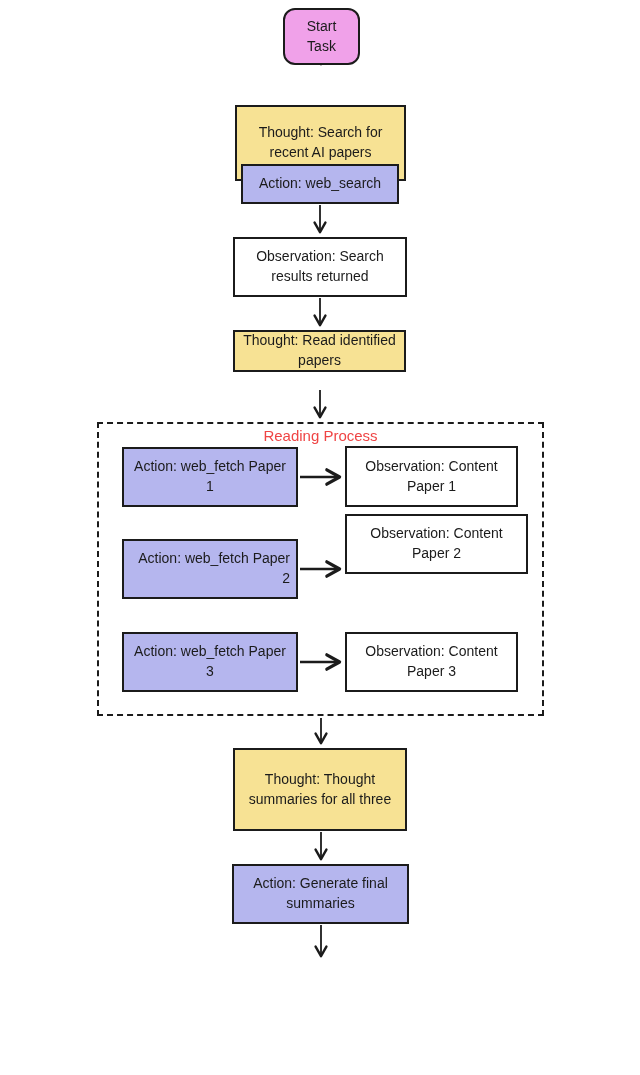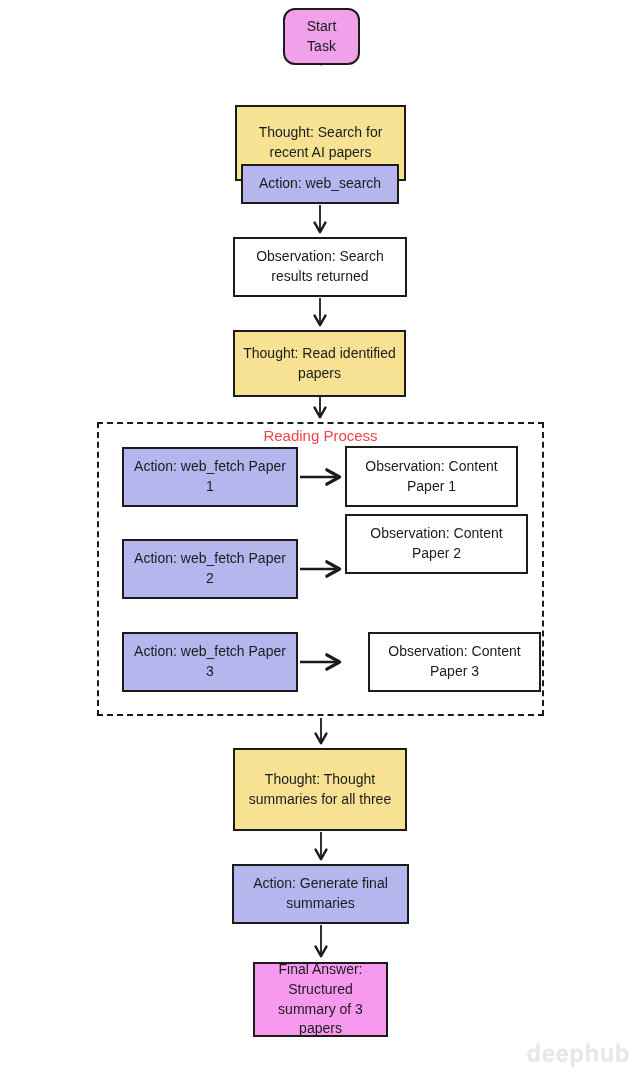--- a/index.html
+++ b/index.html
@@ -53,26 +53,26 @@
     letter-spacing: 0.5px;
     color: #e7e7e7;
     text-shadow: 0 1px 0 #ffffff, 0 -1px 0 #f2f2f2;
   }
 
   
   #n-start        { left:283px; top:8px;   width:77px;  height:57px; }
   #n-thought1     { left:235px; top:70px;  width:171px; height:76px;margin-top:35px; }
   #n-action1      { left:241px; top:164px; width:158px; height:40px; }
   #n-obs1         { left:233px; top:237px; width:174px; height:60px; }
-  #n-thought2     { left:233px; top:330px; width:173px; height:67px; }
+  #n-thought2     { left:233px; top:330px; width:173px; height:42px; }
   #g-reading      { left:97px;  top:422px; width:447px; height:294px; }
   #g-reading-label{ left:97px;  top:427px; width:447px; }
   #n-fetch1       { left:122px; top:447px; width:176px; height:60px; }
   #n-content1     { left:345px; top:446px; width:173px; height:61px; }
-  #n-fetch2       { left:122px; top:539px; width:176px; height:60px; }
+  #n-fetch2       { left:122px; top:539px; width:176px; height:60px;text-align:right; }
   #n-content2     { left:345px; top:514px; width:183px; height:60px; }
   #n-fetch3       { left:122px; top:632px; width:176px; height:60px; }
   #n-content3     { left:345px; top:632px; width:173px; height:60px; }
   #n-thought3     { left:233px; top:748px; width:174px; height:83px; }
   #n-action-final { left:232px; top:864px; width:177px; height:60px; }
   #n-final        { left:253px; top:962px; width:135px; height:75px; }
 </style>
 </head>
 <body>
 
@@ -112,22 +112,20 @@
   <div class="group-box" id="g-reading"></div>
   <div class="group-label" id="g-reading-label">Reading Process</div>
 
   <div class="node" id="n-fetch1" style="background-color: rgb(181, 182, 238);">Action: web_fetch Paper 1</div>
   <div class="node" id="n-content1" style="background-color: rgb(255, 255, 255);">Observation: Content Paper 1</div>
 
   <div class="node" id="n-fetch2" style="background-color: rgb(181, 182, 238);">Action: web_fetch Paper 2</div>
   <div class="node" id="n-content2" style="background-color: rgb(255, 255, 255);">Observation: Content Paper 2</div>
 
   <div class="node" id="n-fetch3" style="background-color: rgb(181, 182, 238);">Action: web_fetch Paper 3</div>
-  <div class="node" id="n-content3" style="background-color: rgb(255, 255, 255); margin-left: 23px;">Observation: Content Paper 3</div>
+  <div class="node" id="n-content3" style="background-color: rgb(255, 255, 255);">Observation: Content Paper 3</div>
 
   <div class="node" id="n-thought3" style="background-color: rgb(247, 226, 148);">Thought: Thought summaries for all three</div>
 
   <div class="node" id="n-action-final" style="background-color: rgb(181, 182, 238);">Action: Generate final summaries</div>
 
-  <div class="node" id="n-final" style="background-color: rgb(247, 154, 239);">Final Answer: Structured summary of 3 papers</div>
 
-  <div class="watermark">deephub</div>
 </div>
 
 </body></html>

